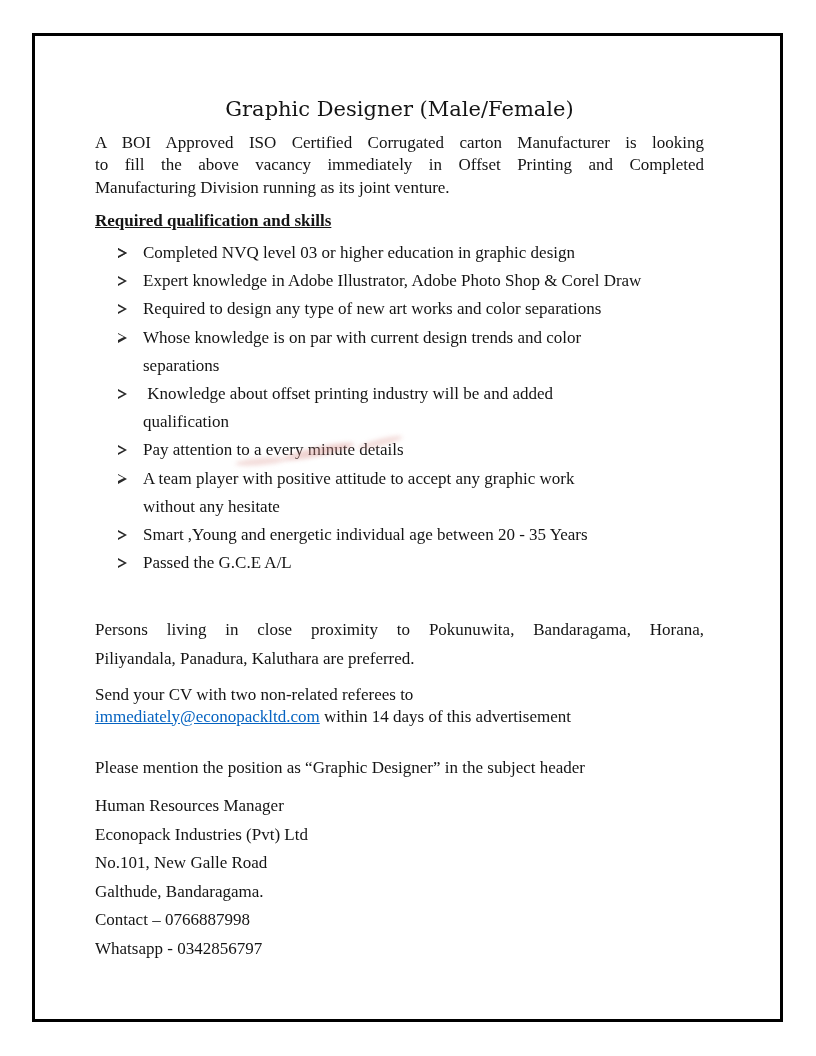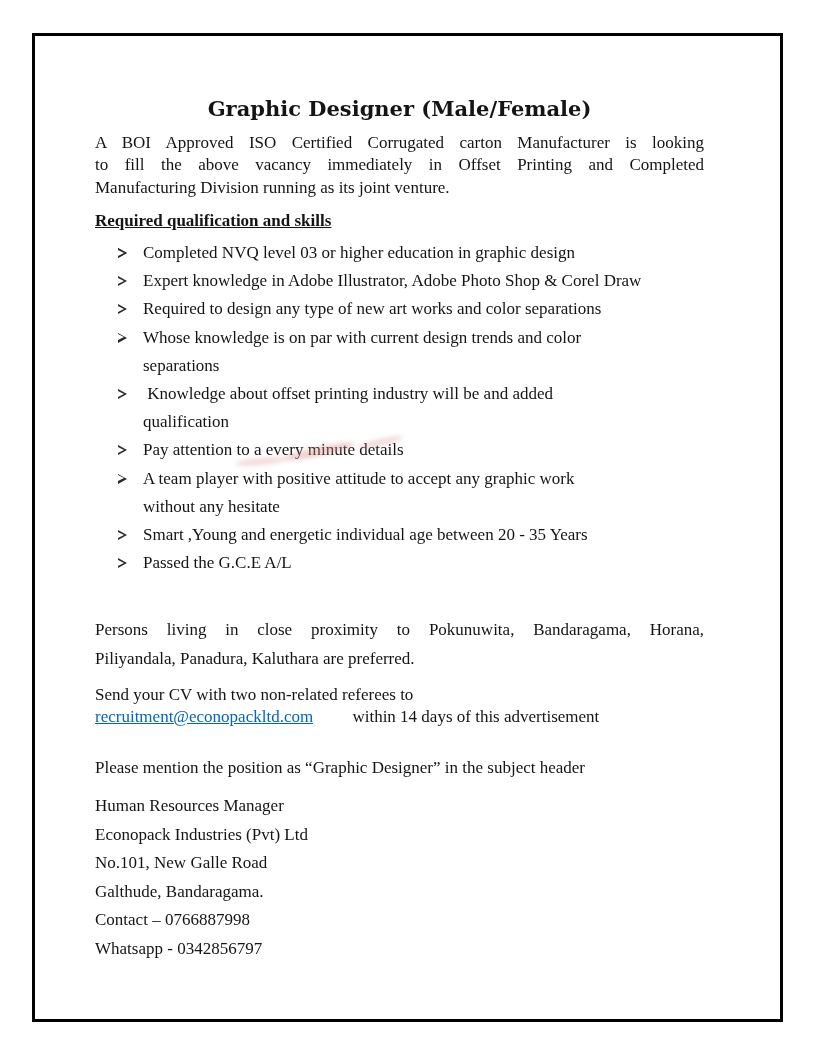--- a/index.html
+++ b/index.html
@@ -7,21 +7,21 @@
     width:816px;height:1056px;position:relative;background:#ffffff;
     font-family:"Liberation Serif",serif;color:#141414;overflow:hidden;
   }
   .sheet-border{
     position:absolute;left:32px;top:33px;width:751px;height:989px;
     border:3px solid #000;box-sizing:border-box;background:#fff;
   }
   .content{position:absolute;left:95px;top:0;width:609px;}
   .doc-title{
     position:absolute;top:94px;left:0;width:609px;text-align:center;
-    font-family:"DejaVu Serif",serif;font-weight:bold;font-size:21px;line-height:30px;
+    font-family:"DejaVu Serif",serif;font-weight:normal;font-size:21px;line-height:30px;
   }
   .intro{position:absolute;top:132px;left:0;width:609px;font-size:17px;line-height:22.3px;}
   .justify-full{text-align:justify;text-align-last:justify;}
   .qual-heading{
     position:absolute;top:210px;left:0;font-size:17px;font-weight:bold;
     text-decoration:underline;line-height:22px;
   }
   ul.quals{
     position:absolute;top:239px;left:0;width:609px;margin:0;padding:0;
     list-style:none;font-size:17px;line-height:28.2px;
@@ -32,21 +32,21 @@
     position:absolute;left:23px;top:9px;width:0;height:0;
     border-left:9px solid #2a2a2a;border-top:5.5px solid transparent;border-bottom:5.5px solid transparent;
   }
   .glyph::after{
     content:"";position:absolute;left:-9px;top:-3.5px;width:0;height:0;
     border-left:6px solid #fff;border-top:3.5px solid transparent;border-bottom:3.5px solid transparent;
   }
   .persons{position:absolute;top:616px;left:0;width:609px;font-size:17px;line-height:28.5px;}
   .sendcv{position:absolute;top:684px;left:0;width:609px;font-size:17px;line-height:21.5px;}
   .sendcv a{color:var(--link,#0563C1);text-decoration:underline;}
-  .pre{white-space:pre-wrap;margin-left:35px;}
+  .pre{white-space:pre-wrap;}
   .subject{position:absolute;top:757px;left:0;width:609px;font-size:17px;line-height:22px;font-family:Liberation Serif, serif;}
   .signature{position:absolute;top:792px;left:0;width:609px;font-size:17px;line-height:28.6px;}
   .smudge{position:absolute;border-radius:50%;filter:blur(2px);pointer-events:none;}
   .smudge.s1{left:283px;top:447px;width:72px;height:9px;transform:rotate(-12deg);background:rgba(214,140,134,0.40);}
   .smudge.s2{left:235px;top:458px;width:52px;height:7px;transform:rotate(-5deg);background:rgba(214,140,134,0.30);}
   .smudge.s3{left:357px;top:439px;width:46px;height:7px;transform:rotate(-14deg);background:rgba(214,140,134,0.30);}
 </style>
 </head>
 <body style="--link: #0563C1; color: rgb(20, 20, 20);">
 
@@ -77,21 +77,21 @@
       <li><span class="glyph"></span><span class="qtext">Passed the G.C.E A/L</span></li>
     </ul>
 
   <div class="persons">
       <div class="justify-full">Persons living in close proximity to Pokunuwita, Bandaragama, Horana,</div>
       <div>Piliyandala, Panadura, Kaluthara are preferred.</div>
     </div>
 
   <div class="sendcv">
     <span>Send your CV with two non-related referees to</span><br>
-    <a href="#">recruitment@econopackltd.com</a><span class="pre"> within 14 days of this advertisement</span>
+    <a href="#">immediately@econopackltd.com</a><span class="pre"> within 14 days of this advertisement</span>
   </div>
 
   <div class="subject">Please mention the position as “Graphic Designer” in the subject header</div>
 
   <div class="signature">
       <div>Human Resources Manager</div>
       <div>Econopack Industries (Pvt) Ltd</div>
       <div>No.101, New Galle Road</div>
       <div>Galthude, Bandaragama.</div>
       <div>Contact – 0766887998</div>

